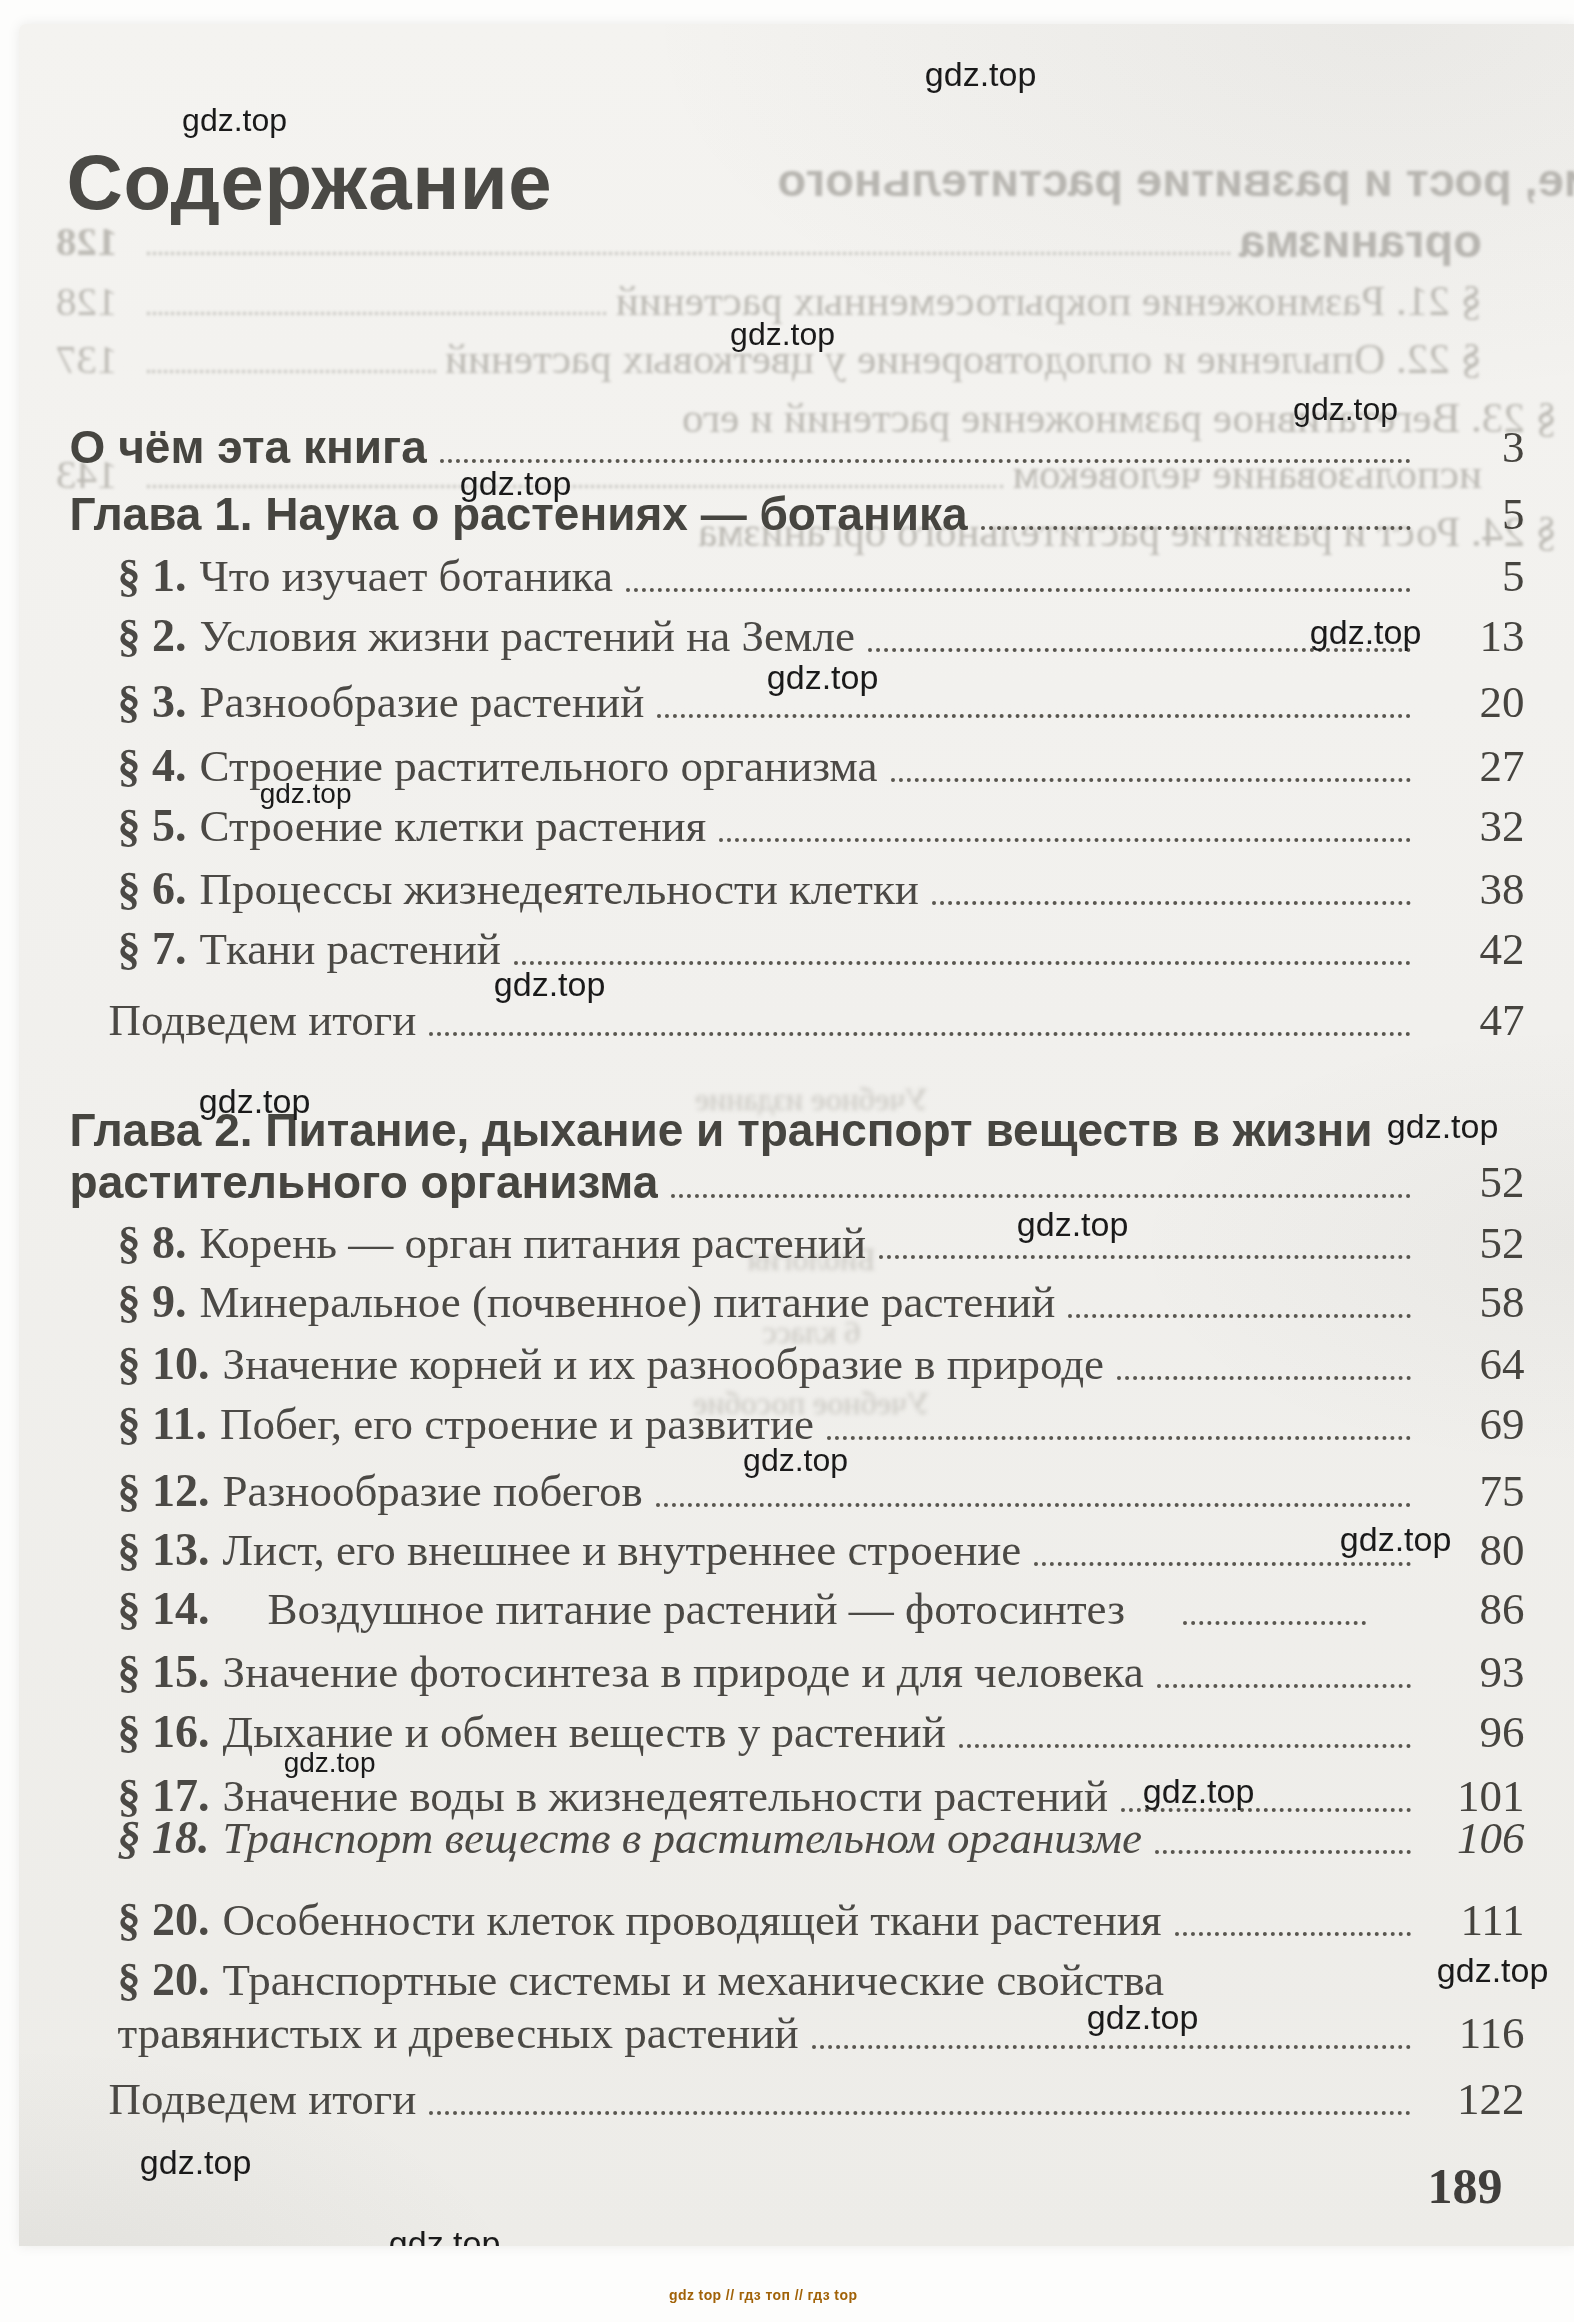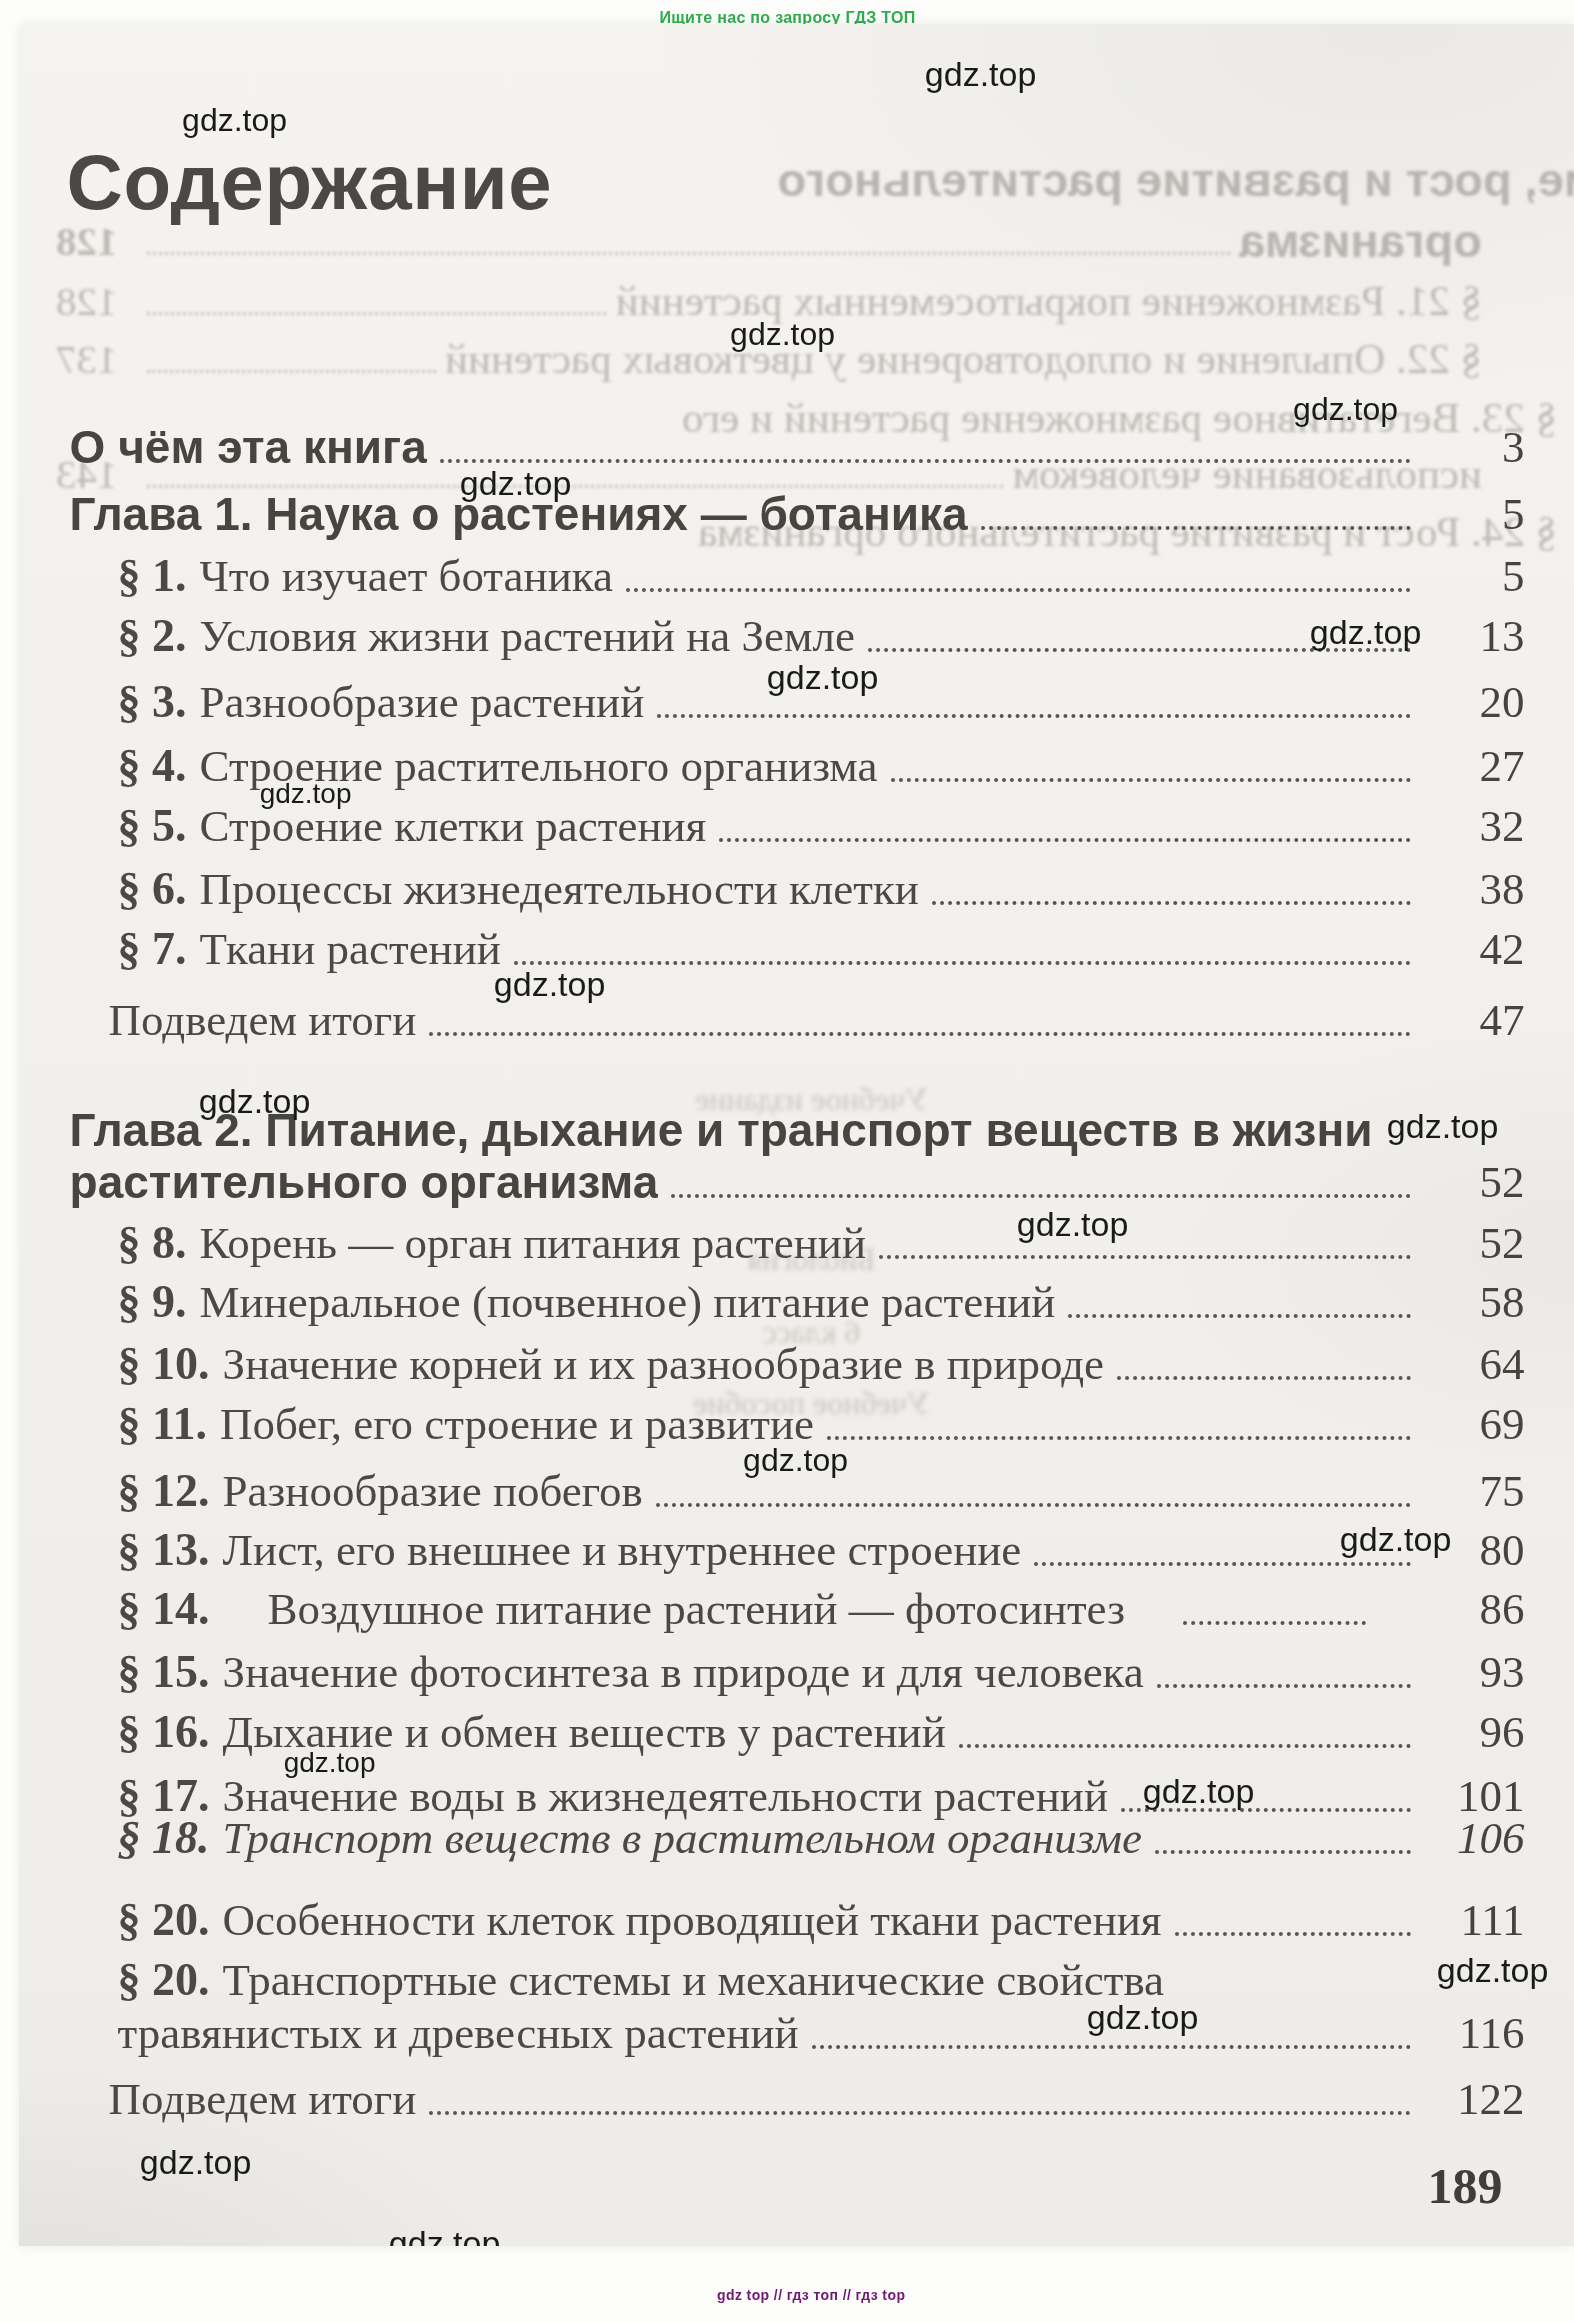--- a/index.html
+++ b/index.html
@@ -42,28 +42,27 @@
   .ghost.bold{font-family:"Liberation Sans",sans-serif;font-weight:700;font-size:47px;color:#b7b5b0;}
   .ghost.serif{font-family:"Liberation Serif",serif;font-size:43px;}
   .ghost .leader{border-bottom:3.7px dotted #c6c4be;margin:0 7.5px 11.2px 9.3px;}
   .ghost .num{font-family:"Liberation Serif",serif;font-size:41px;min-width:84px;color:#bcbab4;}
   .ghost.colophon{font-family:"Liberation Serif",serif;font-size:32px;color:#c8c6c0;
                   filter:blur(2.1px);justify-content:center;}
   
   .pageno{position:absolute;right:72px;top:2133px;font-family:"Liberation Serif",serif;
           font-weight:700;font-size:50px;color:#403e3b;}
   
-  .footer-wm{position:absolute;left:717px;top:2286px;font:600 14px/1.4 "Liberation Sans",sans-serif;
-             color:#701a75;letter-spacing:0.4px;text-align:right;}
+  .footer-wm{position:absolute;left:669px;top:2286px;font:600 14px/1.4 "Liberation Sans",sans-serif;
+             color:#a16207;letter-spacing:0.4px;text-align:right;}
 </style>
 </head>
 <body>
 
 <div id="screen">
-  <div class="promo">Ищите нас по запросу ГДЗ ТОП</div>
 
   <div id="page">
     <div id="ghost-layer">
         <div class="ghost bold" style="top: 131px; left: 401px; width: 1631px;">
           <span>Глава 3. Размножение, рост и развитие растительного</span>
         </div>
         <div class="ghost bold" style="top: 192px; left: 37px; width: 1426px;">
           <span>организма</span>
           <span class="leader"></span>
           <span class="num">128</span>

